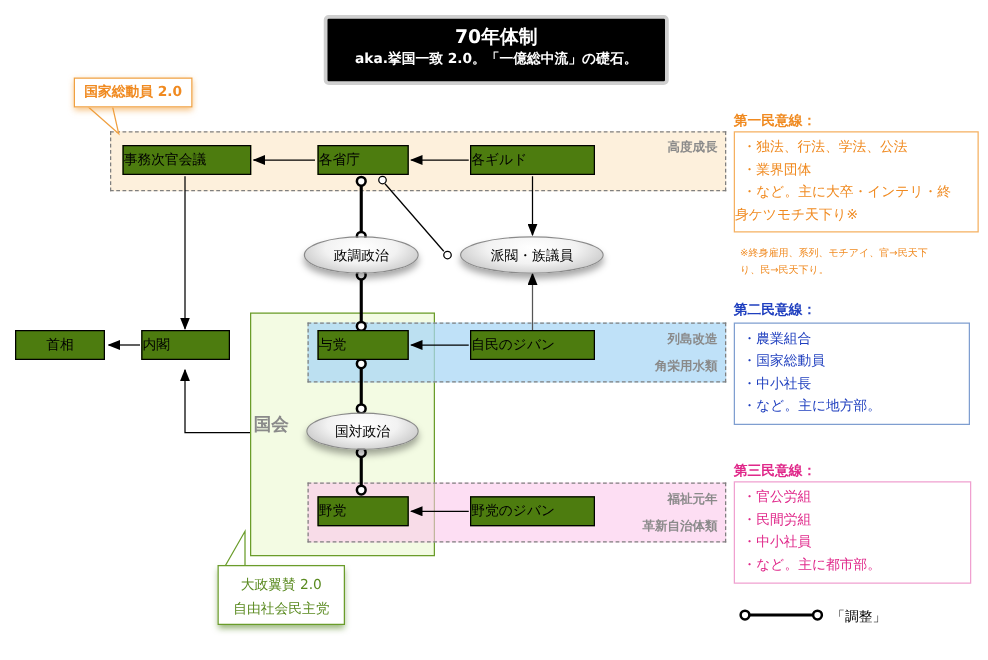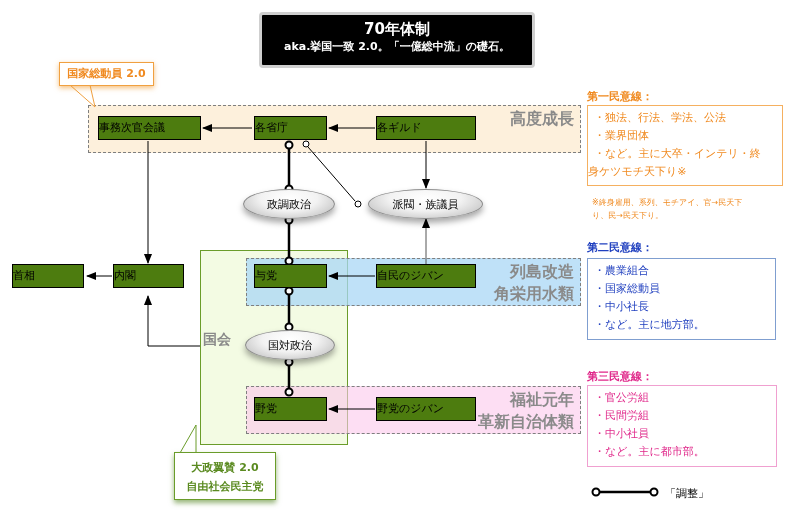--- a/index.html
+++ b/index.html
@@ -2,29 +2,29 @@
 <html><head>
 <meta charset="utf-8">
 <style>
   html, body { margin:0; padding:0; background:#ffffff; }
   body { width:790px; height:528px; position:relative; overflow:hidden; font-family:"DejaVu Sans", sans-serif; }
   .abs { position:absolute; box-sizing:border-box; }
   .title-box { left:259px; top:12px; width:276px; height:56px; background:#000; border:3px solid #cfcfcf; border-radius:4px; color:#fff; text-align:center; }
   .title-main { font-size:15px; font-weight:bold; margin-top:5px; }
   .title-sub { font-size:11px; font-weight:bold; margin-top:0; }
   .band { border:1px dashed #7f7f7f; }
-  .band-label { position:absolute; right:6px; text-align:right; color:#8a8a8a; font-weight:bold; font-size:16px; line-height:22px; }
+  .band-label { position:absolute; right:6px; text-align:right; color:#8a8a8a; font-weight:bold; font-size:10px; line-height:22px; }
   .node { background:#4d7c0f; border:1px solid #000; font-size:11px; text-align:left; line-height:22px; height:24px; }
   .ellipse { border-radius:50%; font-size:11px; font-weight:normal; text-align:center; line-height:30px; height:30px;
     background: radial-gradient(ellipse at 50% 30%, #ffffff 0%, #f2f2f2 45%, #b5b5b5 100%); border:1px solid #8a8a8a;
     box-shadow: 0 4px 6px rgba(0,0,0,0.35); }
   .kokkai { left:200px; top:250px; width:148px; height:195px; background:#f3fbe3; border:1px solid #6a9c2a; }
   .kokkai-label { left:203px; top:331px; font-size:14px; font-weight:bold; color:#8a8a8a; }
   .callout-orange { left:59px; top:62px; width:95px; height:24px; background:#fff; border:1px solid #f0a040; box-shadow:0 2px 5px rgba(240,150,40,0.6); color:#f08a20; font-weight:bold; font-size:11px; text-align:center; line-height:22px; }
-  .callout-green { left:174px; top:452px; width:102px; height:48px; background:#fff; border:1px solid #6a9c2a; box-shadow:0 3px 5px rgba(80,130,30,0.6); color:#5a8a20; font-weight:bold; font-size:11px; text-align:center; line-height:19px; padding-top:5px; }
+  .callout-green { left:174px; top:452px; width:102px; height:48px; background:#fff; border:1px solid #6a9c2a; box-shadow:0 3px 5px rgba(80,130,30,0.6); color:#5a8a20; font-weight:normal; font-size:11px; text-align:center; line-height:19px; padding-top:5px; }
   .side-title { font-size:11px; font-weight:bold; }
   .side-box { font-size:11px; line-height:18px; padding:3px 6px; }
   .side-box div { white-space:nowrap; }
   .legend-text { left:665px; top:486px; font-size:11px; color:#000; }
   svg.lines { position:absolute; left:0; top:0; }
 </style>
 </head>
 <body>
 
 <div class="abs title-box">
@@ -108,21 +108,21 @@
 
 <div class="abs callout-orange">国家総動員 2.0</div>
 <div class="abs callout-green">
   <div>大政翼賛 2.0</div>
   <div>自由社会民主党</div>
 </div>
 
 <div class="abs node" style="left:98px; top:116px; width:103px;">事務次官会議</div>
 <div class="abs node" style="left:254px; top:116px; width:73px;">各省庁</div>
 <div class="abs node" style="left:376px; top:116px; width:100px;">各ギルド</div>
-<div class="abs node" style="left:12px; top:264px; width:72px;">首相</div>
+<div class="abs node" style="left:12px; top:264px; width:72px;padding-left:24px;">首相</div>
 <div class="abs node" style="left:113px; top:264px; width:71px;">内閣</div>
 <div class="abs node" style="left:254px; top:264px; width:73px;">与党</div>
 <div class="abs node" style="left:376px; top:264px; width:100px;">自民のジバン</div>
 <div class="abs node" style="left:254px; top:397px; width:73px;">野党</div>
 <div class="abs node" style="left:376px; top:397px; width:100px;">野党のジバン</div>
 
 <div class="abs ellipse" style="left:243px; top:189px; width:92px;">政調政治</div>
 <div class="abs ellipse" style="left:368px; top:189px; width:115px;">派閥・族議員</div>
 <div class="abs ellipse" style="left:245px; top:330px; width:90px;">国対政治</div>
 

